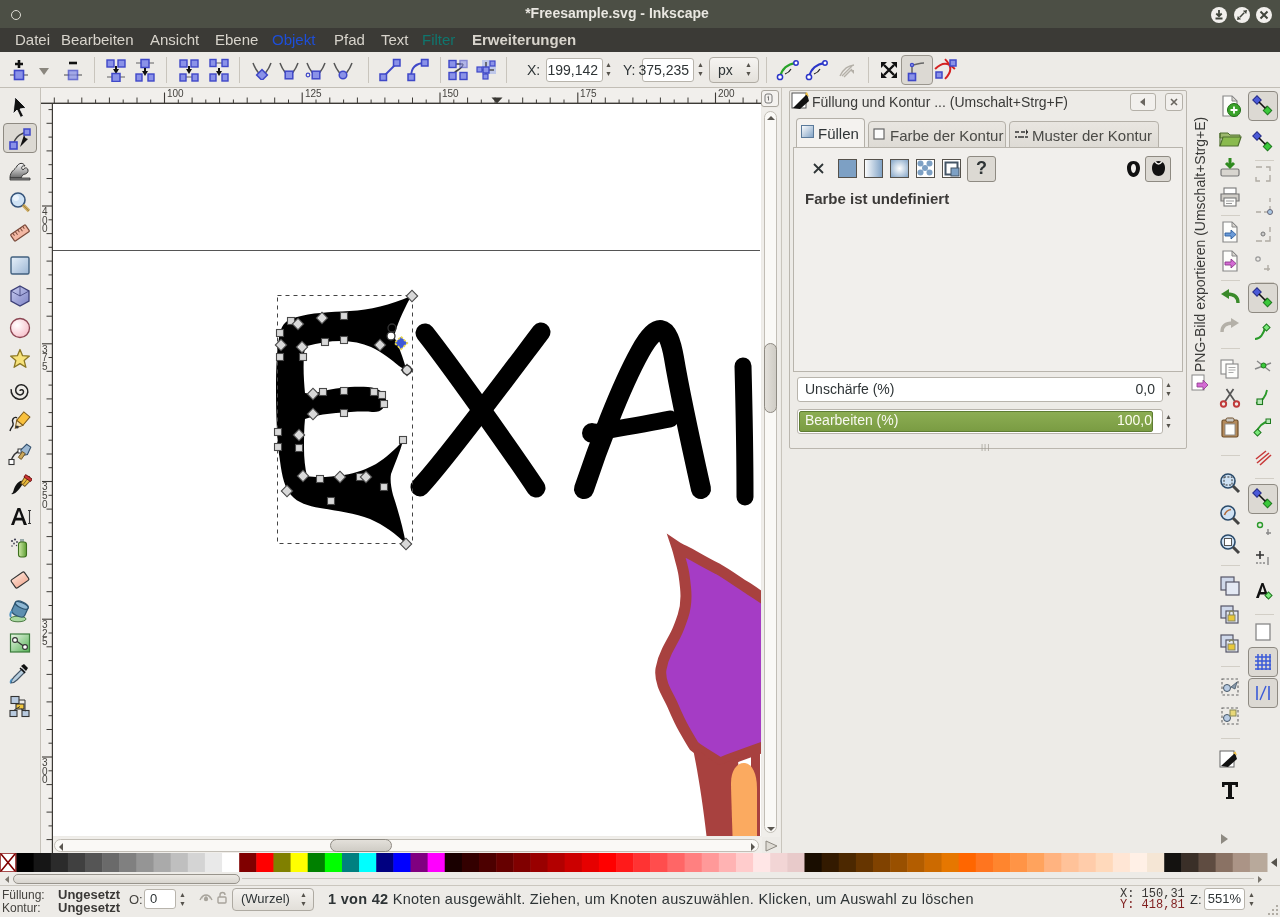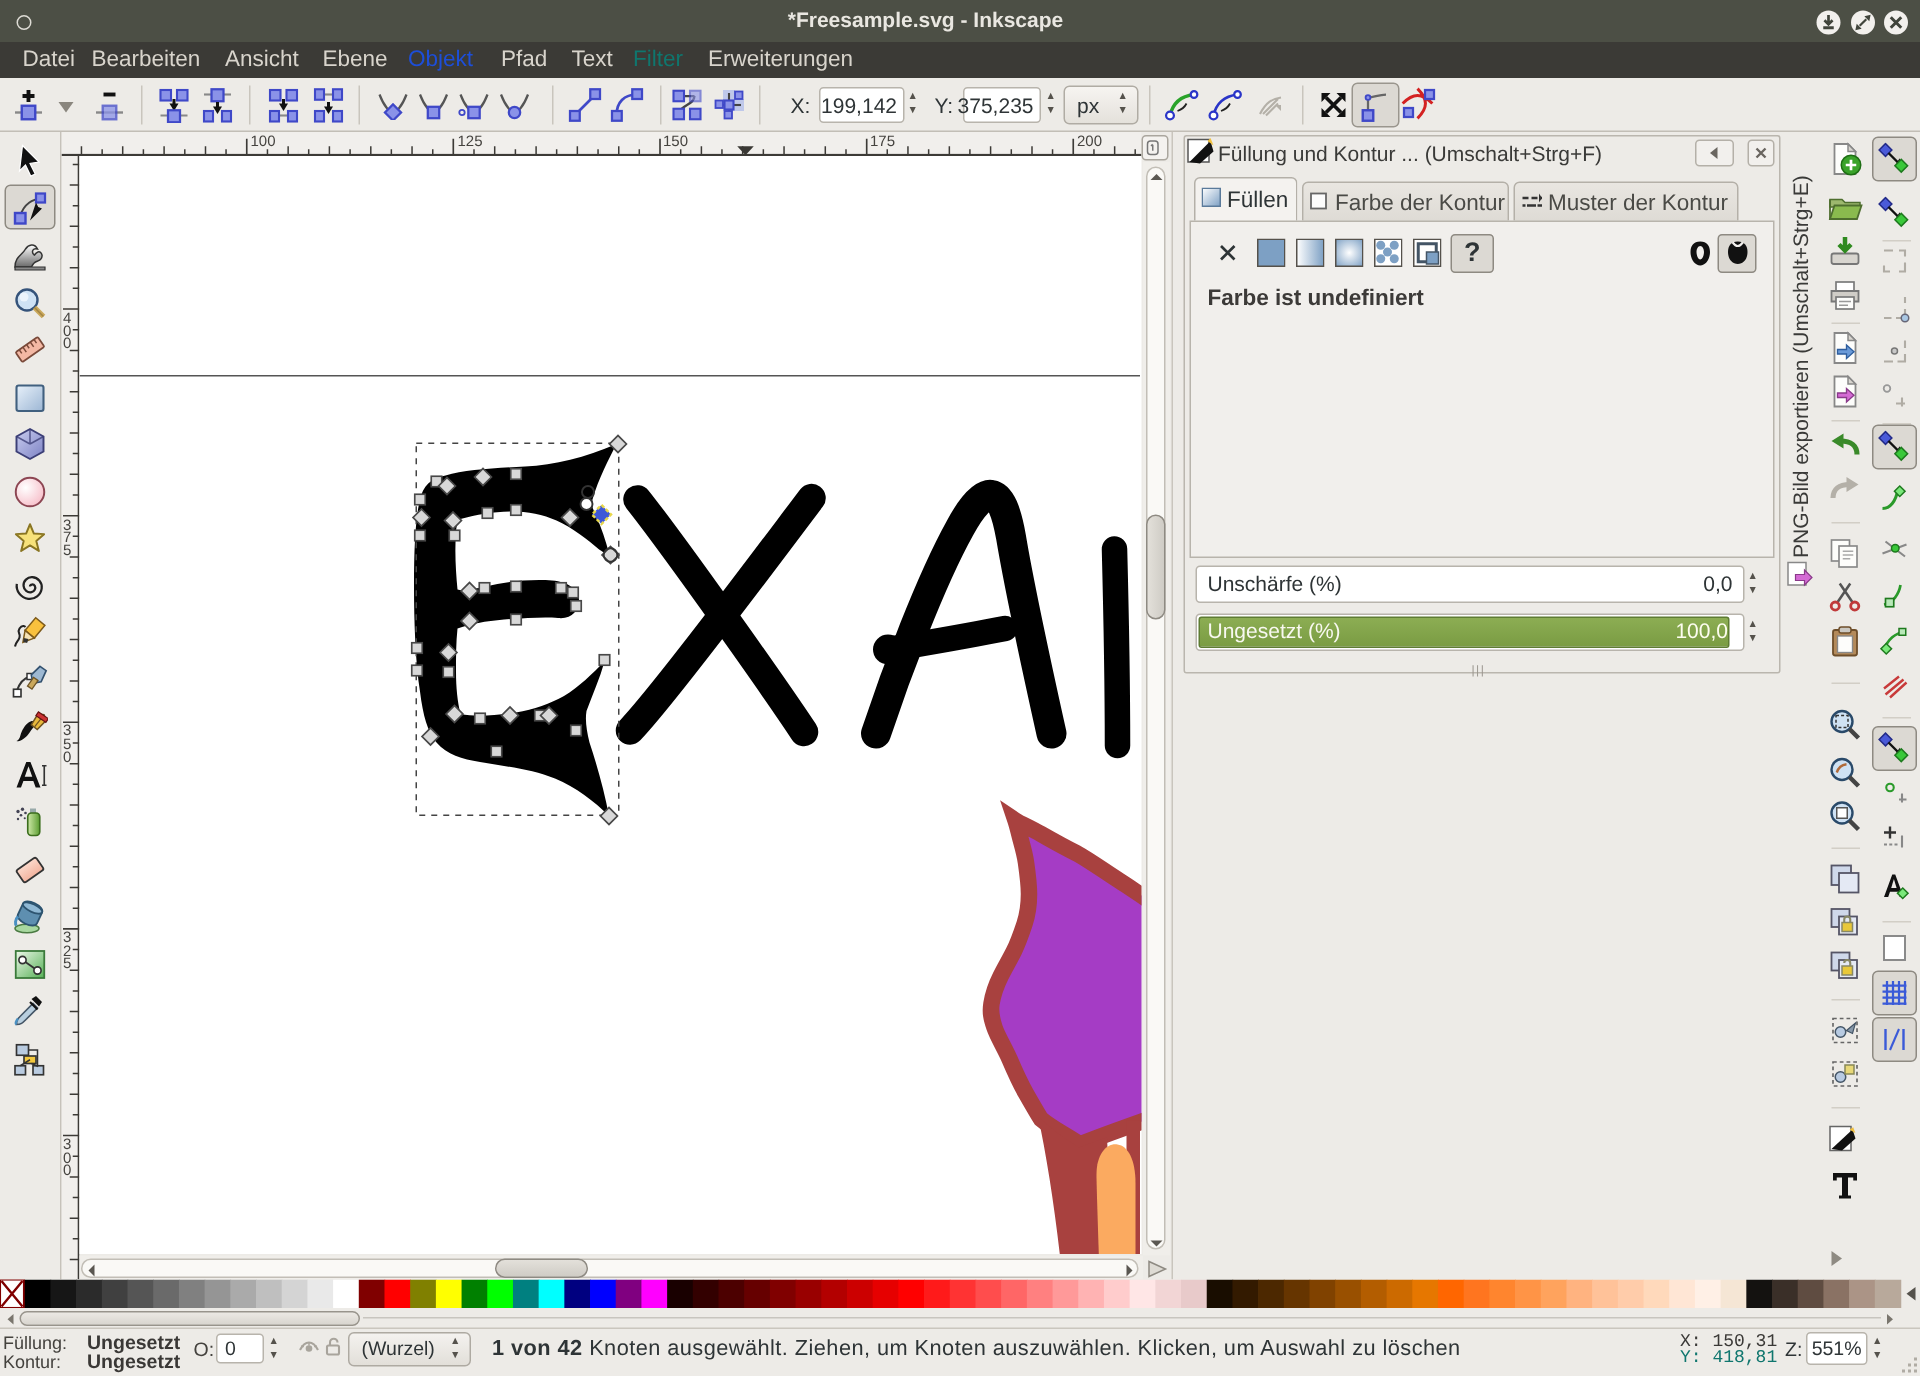--- a/index.html
+++ b/index.html
@@ -32,21 +32,21 @@
   </svg>
 <div class="abs" style="left:0;top:28px;width:1280px;height:24px;background:#3b3a36;"></div>
 <div class="abs" style="left:15px;top:31px;font-size:15px;color:#d8d4cc;">Datei</div>
 <div class="abs" style="left:61px;top:31px;font-size:15px;color:#d8d4cc;">Bearbeiten</div>
 <div class="abs" style="left:150px;top:31px;font-size:15px;color:#d8d4cc;">Ansicht</div>
 <div class="abs" style="left:215px;top:31px;font-size:15px;color:#d8d4cc;">Ebene</div>
 <div class="abs" style="left:272px;top:31px;font-size:15px;color:#1d4ed8;">Objekt</div>
 <div class="abs" style="left:334px;top:31px;font-size:15px;color:#d8d4cc;">Pfad</div>
 <div class="abs" style="left:381px;top:31px;font-size:15px;color:#d8d4cc;">Text</div>
 <div class="abs" style="left:422px;top:31px;font-size:15px;color:#0f766e;">Filter</div>
-<div class="abs" style="left:472px;top:31px;font-size:15px;color:#d8d4cc;">Erweiterungen</div>
+<div class="abs" style="left:472px;top:31px;font-size:15px;color:#d8d4cc;font-weight:bold;">Erweiterungen</div>
 <div class="abs" style="left:590px;top:31px;font-size:18px;color:#d8d4cc;margin-top:44px;">Hilfe</div>
 <div class="abs" style="left:0;top:52px;width:1280px;height:36px;background:#edebe7;border-bottom:1px solid #c2beb6;box-sizing:border-box;"></div>
 <svg class="ico" style="left:8px;top:58px;" width="22" height="24" viewBox="0 0 22 24">
     <path d="M11 2v8M7 6h8" stroke="#111" stroke-width="2.6"></path>
 <path d="M2 17h18" stroke="#888" stroke-width="1.6"></path>
     <rect x="6.5" y="12.5" width="9" height="9" fill="#8a92e8" stroke="#3f48c8" stroke-width="1.6"></rect>
   </svg>
 <svg class="ico" style="left:38px;top:66px;" width="12" height="10" viewBox="0 0 12 10">
     <path d="M1 2h10L6 9z" fill="#8a867e"></path>
   </svg>
@@ -634,21 +634,21 @@
     <path d="M8.5 2C4 2 2 5 2 9c0 5 3 8 6.5 8S15 14 15 9c0-4-2-7-6.5-7z" fill="#111"></path>
     <path d="M5 2.5C6.5 4.5 7.5 5 8.5 5S10.5 4.5 12 2.5" fill="none" stroke="#f1efec" stroke-width="1.4"></path>
   </svg>
 <div class="abs" style="left:805px;top:190px;font-size:15px;font-weight:bold;color:#3c3a38;">Farbe ist undefiniert</div>
 <div class="entry" style="left:797px;top:377px;width:366px;height:25px;border-radius:3px;"></div>
 <div class="abs" style="left:805px;top:381px;font-size:14px;color:#2e3436;">Unschärfe (%)</div>
 <div class="abs" style="left:1123px;top:381px;width:32px;text-align:right;font-size:14px;color:#2e3436;">0,0</div>
 <div class="spin" style="left:1162px;top:380px;">▲<br>▼</div>
 <div class="entry" style="left:797px;top:409px;width:366px;height:25px;border-radius:3px;"></div>
 <div class="abs" style="left:799px;top:411px;width:354px;height:21px;background:linear-gradient(#8cad53,#7a9c43);border:1px solid #5e7c33;border-radius:2px;box-sizing:border-box;"></div>
-<div class="abs" style="left:805px;top:412px;font-size:14px;color:#f8f8f0;">Ungesetzt (%)</div>
+<div class="abs" style="left:805px;top:412px;font-size:14px;color:#f8f8f0;">Bearbeiten (%)</div>
 <div class="abs" style="left:1110px;top:412px;width:42px;text-align:right;font-size:14px;color:#fdfdef;">100,0</div>
 <div class="spin" style="left:1162px;top:412px;">▲<br>▼</div>
 <div class="abs" style="left:981px;top:442px;font-size:8px;letter-spacing:1px;color:#9a968e;">|||</div>
 <div class="abs" style="left:1187px;top:88px;width:26px;height:284px;">
     <div style="position:absolute;left:-129px;top:129px;width:284px;height:26px;line-height:26px;transform:rotate(-90deg);font-size:14px;color:#3a3a38;text-align:left;white-space:nowrap;">PNG-Bild exportieren (Umschalt+Strg+E)</div>
   </div>
 <svg class="ico" style="left:1191px;top:374px;" width="18" height="18" viewBox="0 0 18 18">
     <rect x="1" y="1" width="12" height="15" fill="#fff" stroke="#888" stroke-width="1"></rect>
     <path d="M6 9h6v-3l5 5-5 5v-3H6z" fill="#d46ad4" stroke="#8a3a8a" stroke-width="0.8"></path>
   </svg>
@@ -964,21 +964,21 @@
   </svg>
 <svg class="ico" style="left:216px;top:891px;" width="12" height="13" viewBox="0 0 12 13">
     <rect x="2" y="6" width="8" height="6" rx="1" fill="none" stroke="#a8a49c" stroke-width="1.4"></rect>
     <path d="M4 6V4a2.5 2.5 0 015 0" fill="none" stroke="#a8a49c" stroke-width="1.4"></path>
   </svg>
 <div class="abs" style="left:232px;top:888px;width:82px;height:23px;background:linear-gradient(#f4f2ef,#e2dfd9);border:1px solid #aeaaa2;border-radius:4px;box-sizing:border-box;"></div>
 <div class="abs" style="left:241px;top:891px;font-size:13px;color:#2e3436;">(Wurzel)</div>
 <div class="spin" style="left:297px;top:890px;">▲<br>▼</div>
 <div class="abs" style="left:328px;top:891px;font-size:14.5px;letter-spacing:0.3px;color:#2e3436;"><b>1 von 42</b> Knoten ausgewählt. Ziehen, um Knoten auszuwählen. Klicken, um Auswahl zu löschen</div>
 <div class="abs" style="left:1120px;top:887px;font-size:12px;font-family:'Liberation Mono',monospace;color:#3a3836;white-space:pre;">X: 150,31</div>
-<div class="abs" style="left:1120px;top:898px;font-size:12px;font-family:'Liberation Mono',monospace;color:#0f766e;white-space:pre;">Y: 418,81</div>
+<div class="abs" style="left:1120px;top:898px;font-size:12px;font-family:'Liberation Mono',monospace;color:#7f1d1d;white-space:pre;">Y: 418,81</div>
 <div class="abs" style="left:1190px;top:892px;font-size:13px;color:#2e3436;">Z:</div>
 <div class="entry" style="left:1204px;top:888px;width:41px;height:22px;">
     <div style="position:absolute;right:3px;top:2px;font-size:13px;">551%</div>
   </div>
 <div class="spin" style="left:1245px;top:890px;">▲<br>▼</div>
 <svg class="ico" style="left:1266px;top:903px;" width="14" height="14" viewBox="0 0 14 14">
     <rect x="10" y="2" width="2" height="2" fill="#b0aca4"></rect>
     <rect x="6" y="6" width="2" height="2" fill="#b0aca4"></rect>
     <rect x="10" y="6" width="2" height="2" fill="#b0aca4"></rect>
     <rect x="2" y="10" width="2" height="2" fill="#b0aca4"></rect>

